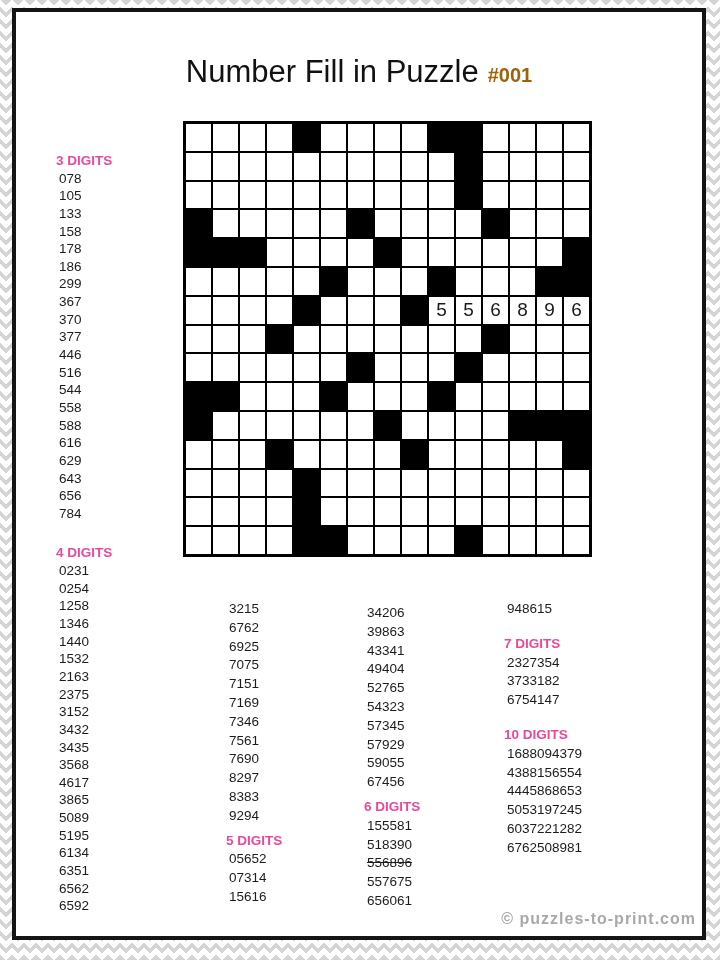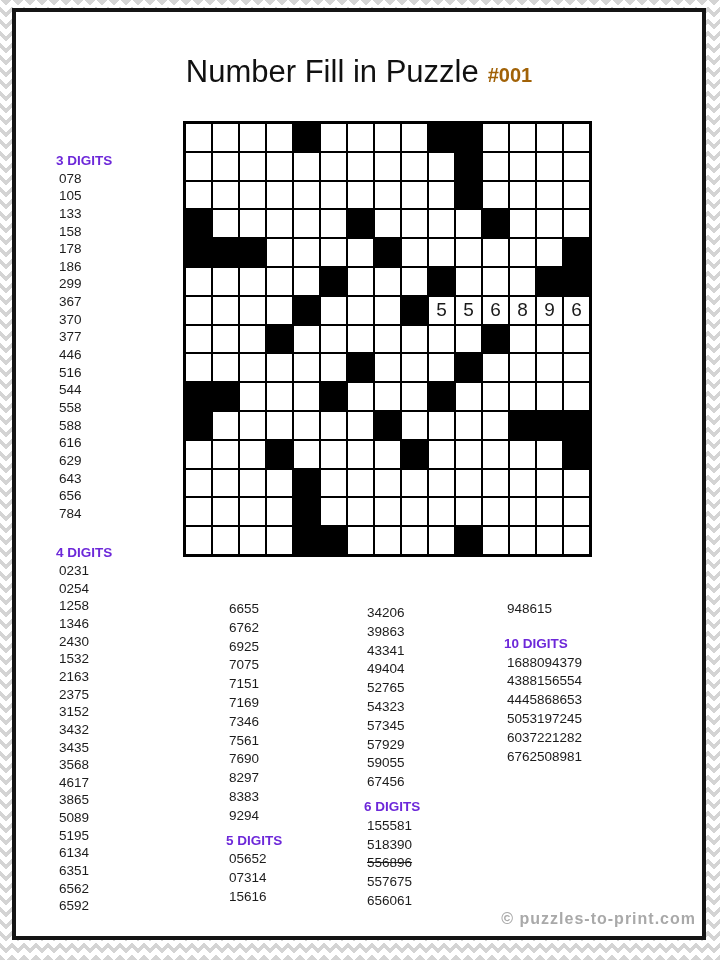--- a/index.html
+++ b/index.html
@@ -32,21 +32,21 @@
     display:grid; grid-template-columns:repeat(15,27px); grid-auto-rows:28.8px;
     border:2px solid #000; background:#fff;
   }
   .cell { border:1px solid #000; background:#fff;
           display:flex; align-items:center; justify-content:center;
           font-size:19px; color:#1a1a1a; }
   .cell.black { background:#000; }
 
   .col { position:absolute; font-size:13.5px; color:#1c1c1c; }
   .col .entry { white-space:nowrap; padding-left:3px; }
-  .col .entry-header { font-weight:bold; padding-left:0; color:#6d28d9; }
+  .col .entry-header { font-weight:bold; padding-left:0; color:#ec4899; }
   .col-left .entry { height:17.65px; }
   .col-b   .entry { height:18.8px; }
   .col-left .section + .section { margin-top:22px; }
   .col-m1  .section + .section { margin-top:6px; }
   .col-m2  .section + .section { margin-top:6px; }
   .col-r   .section + .section { margin-top:16px; }
   .entry.strike { text-decoration:line-through; }
 
   .watermark {
     position:absolute; right:6px; bottom:8px;
@@ -313,41 +313,41 @@
         <div class="entry">643</div>
         <div class="entry">656</div>
         <div class="entry">784</div>
       </div>
       <div class="section">
         <div class="entry entry-header">4 DIGITS</div>
         <div class="entry">0231</div>
         <div class="entry">0254</div>
         <div class="entry">1258</div>
         <div class="entry">1346</div>
-        <div class="entry">2430</div>
+        <div class="entry">1440</div>
         <div class="entry">1532</div>
         <div class="entry">2163</div>
         <div class="entry">2375</div>
         <div class="entry">3152</div>
         <div class="entry">3432</div>
         <div class="entry">3435</div>
         <div class="entry">3568</div>
         <div class="entry">4617</div>
         <div class="entry">3865</div>
         <div class="entry">5089</div>
         <div class="entry">5195</div>
         <div class="entry">6134</div>
         <div class="entry">6351</div>
         <div class="entry">6562</div>
         <div class="entry">6592</div>
       </div>
     </div>
   <div class="col col-b col-m1" style="left:210px; top:589px;">
       <div class="section">
-        <div class="entry">6655</div>
+        <div class="entry">3215</div>
         <div class="entry">6762</div>
         <div class="entry">6925</div>
         <div class="entry">7075</div>
         <div class="entry">7151</div>
         <div class="entry">7169</div>
         <div class="entry">7346</div>
         <div class="entry">7561</div>
         <div class="entry">7690</div>
         <div class="entry">8297</div>
         <div class="entry">8383</div>
@@ -380,20 +380,26 @@
         <div class="entry strike">556896</div>
         <div class="entry">557675</div>
         <div class="entry">656061</div>
       </div>
     </div>
   <div class="col col-b col-r" style="left:488px; top:589px;">
       <div class="section">
         <div class="entry">948615</div>
       </div>
       <div class="section">
+        <div class="entry entry-header">7 DIGITS</div>
+        <div class="entry">2327354</div>
+        <div class="entry">3733182</div>
+        <div class="entry">6754147</div>
+      </div>
+      <div class="section">
         <div class="entry entry-header">10 DIGITS</div>
         <div class="entry">1688094379</div>
         <div class="entry">4388156554</div>
         <div class="entry">4445868653</div>
         <div class="entry">5053197245</div>
         <div class="entry">6037221282</div>
         <div class="entry">6762508981</div>
       </div>
     </div>
 

